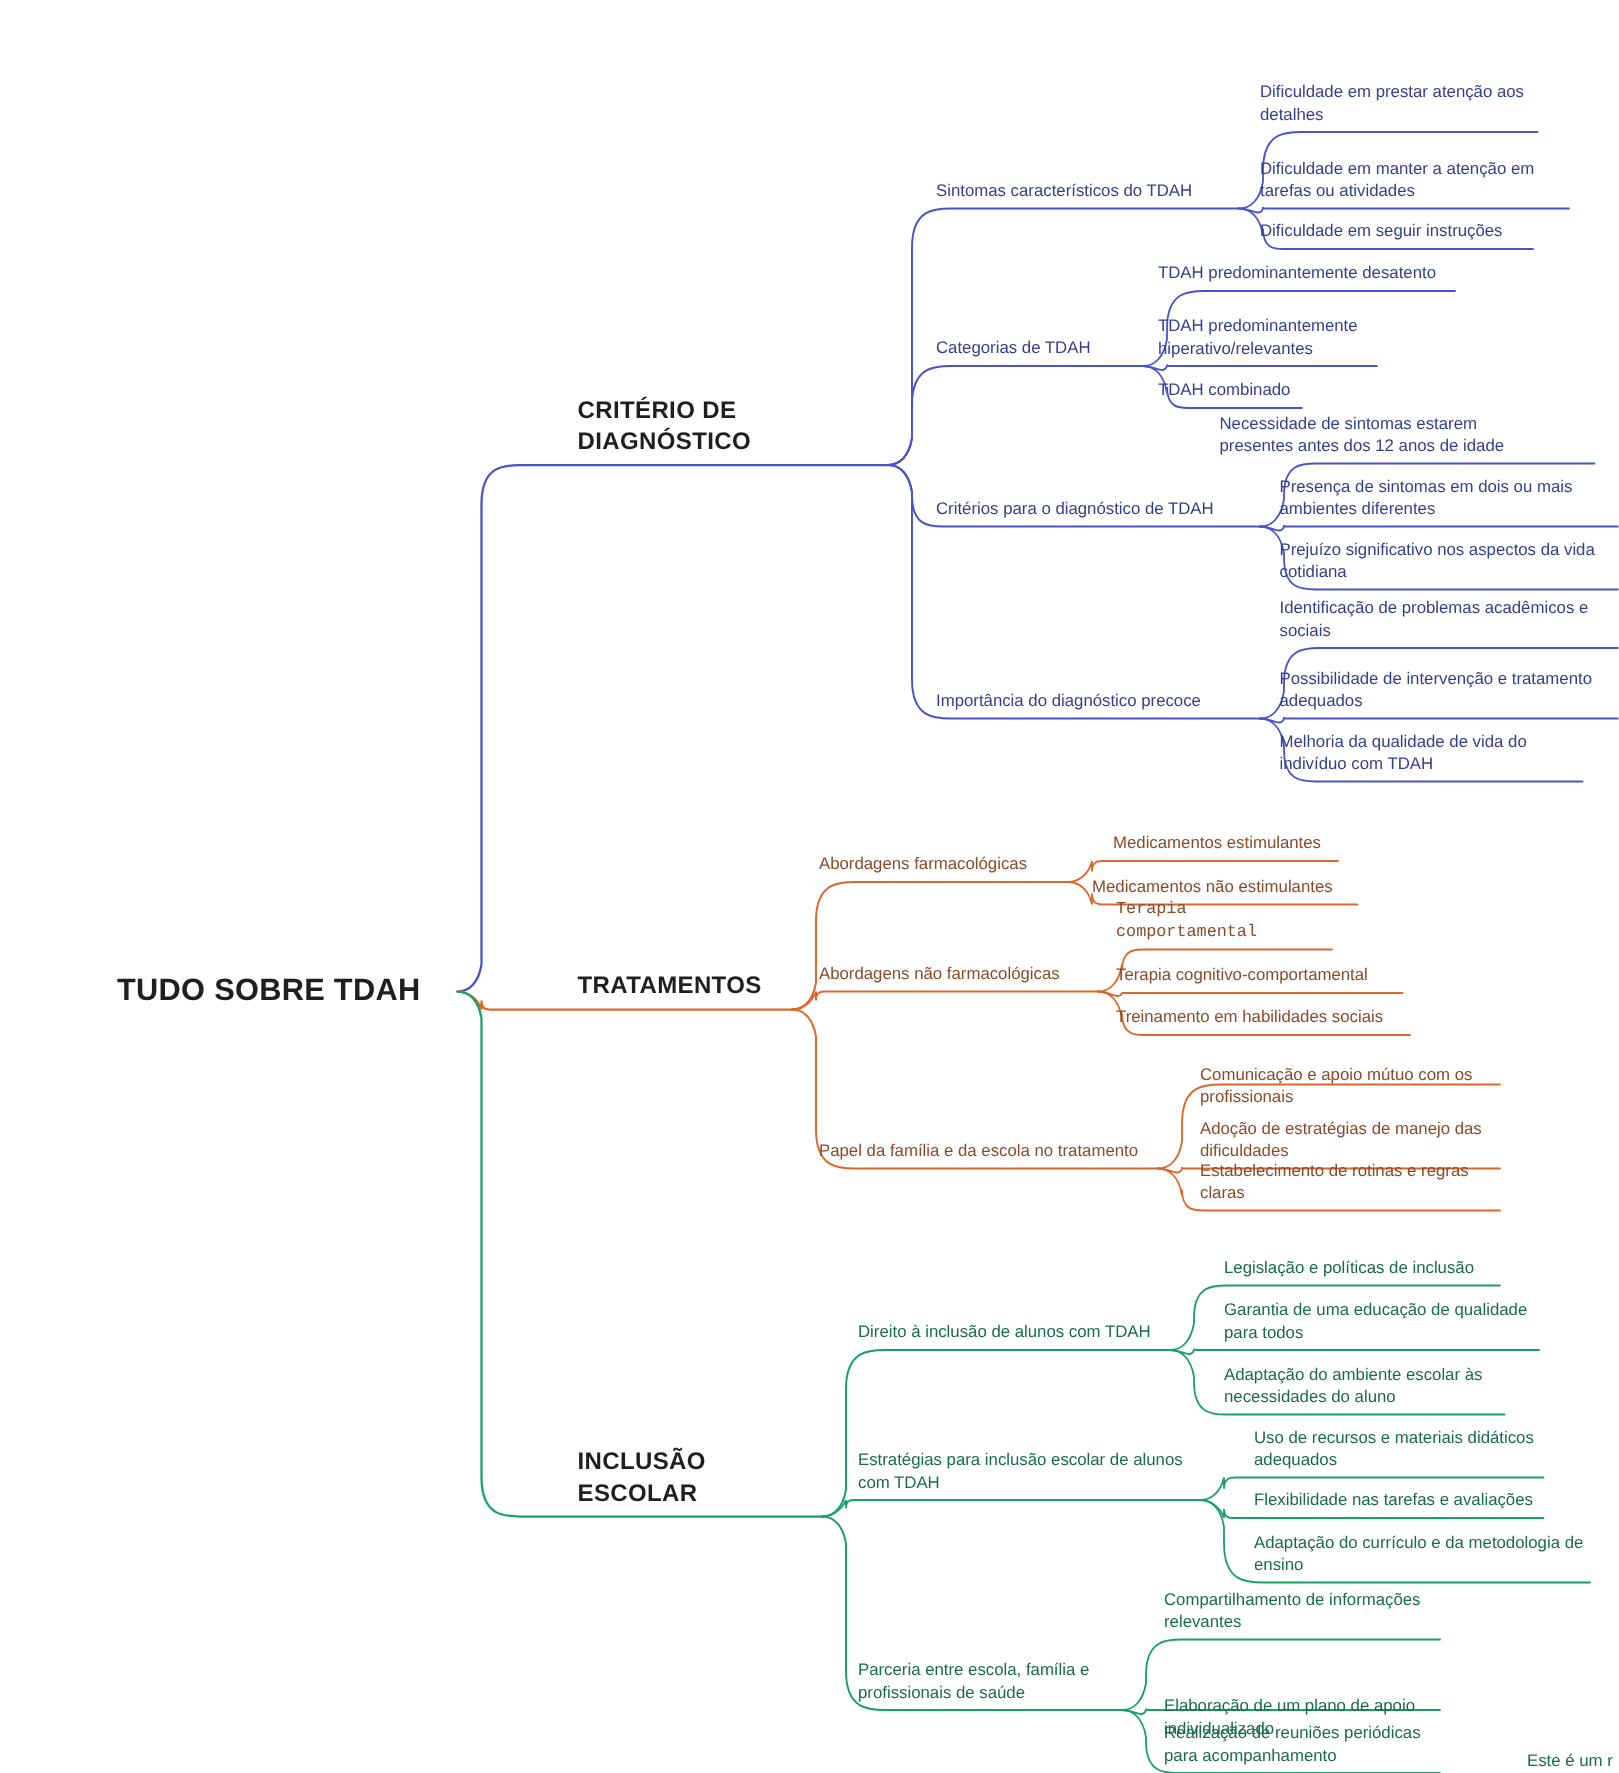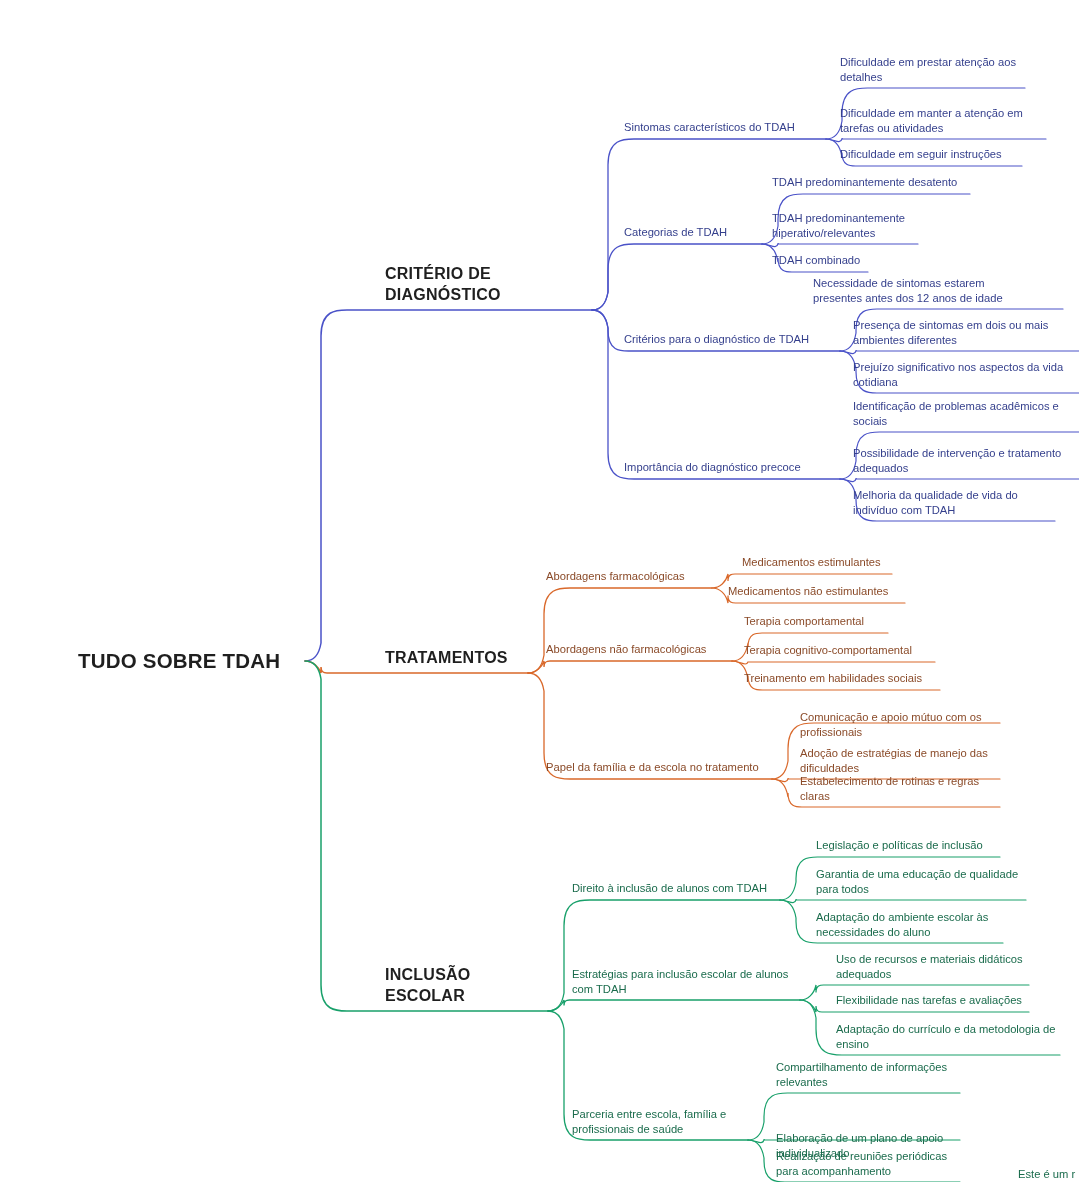--- a/index.html
+++ b/index.html
@@ -89,21 +89,21 @@
       <div class="lbl l3-label" style="left: 853px; top: 389px; color: rgb(52, 63, 140); width: 226px;">Prejuízo significativo nos aspectos da vida cotidiana</div>
       <div class="lbl l2-label" style="left: 624px; top: 475px; color: rgb(52, 63, 140); width: 216px;">Importância do diagnóstico precoce</div>
       <div class="lbl l3-label" style="left: 853px; top: 428px; color: rgb(52, 63, 140); width: 226px;">Identificação de problemas acadêmicos e sociais</div>
       <div class="lbl l3-label" style="left: 853px; top: 475px; color: rgb(52, 63, 140); width: 226px;">Possibilidade de intervenção e tratamento adequados</div>
       <div class="lbl l3-label" style="left: 853px; top: 517px; color: rgb(52, 63, 140); width: 202px;">Melhoria da qualidade de vida do indivíduo com TDAH</div>
       <div class="lbl l1-label" style="left: 385px; top: 669px; color: rgb(31, 31, 31); width: 143px;">TRATAMENTOS</div>
       <div class="lbl l2-label" style="left: 546px; top: 584px; color: rgb(138, 74, 40); width: 166px;">Abordagens farmacológicas</div>
       <div class="lbl l3-label" style="left: 728px; top: 570px; color: rgb(138, 74, 40); width: 164px; padding-left: 14px;">Medicamentos estimulantes</div>
       <div class="lbl l3-label" style="left: 728px; top: 599px; color: rgb(138, 74, 40); width: 177px;">Medicamentos não estimulantes</div>
       <div class="lbl l2-label" style="left: 546px; top: 657px; color: rgb(138, 74, 40); width: 186px;">Abordagens não farmacológicas</div>
-      <div class="lbl l3-label" style="left: 744px; top: 629px; color: rgb(138, 74, 40); width: 144px;">Terapia comportamental</div>
+      <div class="lbl l3-label" style="left: 744px; top: 629px; color: rgb(138, 74, 40); width: 144px; font-family: Liberation Mono, monospace;">Terapia comportamental</div>
       <div class="lbl l3-label" style="left: 744px; top: 658px; color: rgb(138, 74, 40); width: 191px;">Terapia cognitivo-comportamental</div>
       <div class="lbl l3-label" style="left: 744px; top: 686px; color: rgb(138, 74, 40); width: 196px;">Treinamento em habilidades sociais</div>
       <div class="lbl l2-label" style="left: 546px; top: 775px; color: rgb(138, 74, 40); width: 226px;">Papel da família e da escola no tratamento</div>
       <div class="lbl l3-label" style="left: 800px; top: 719px; color: rgb(138, 74, 40); width: 200px; margin-top: 20px;">Comunicação e apoio mútuo com os profissionais</div>
       <div class="lbl l3-label" style="left: 800px; top: 775px; color: rgb(138, 74, 40); width: 200px;">Adoção de estratégias de manejo das dificuldades</div>
       <div class="lbl l3-label" style="left: 800px; top: 803px; color: rgb(138, 74, 40); width: 200px;">Estabelecimento de rotinas e regras claras</div>
       <div class="lbl l1-label" style="left: 385px; top: 1007px; color: rgb(31, 31, 31); width: 163px;">INCLUSÃO ESCOLAR</div>
       <div class="lbl l2-label" style="left: 572px; top: 896px; color: rgb(26, 107, 76); width: 208px;">Direito à inclusão de alunos com TDAH</div>
       <div class="lbl l3-label" style="left: 816px; top: 853px; color: rgb(26, 107, 76); width: 184px;">Legislação e políticas de inclusão</div>
       <div class="lbl l3-label" style="left: 816px; top: 896px; color: rgb(26, 107, 76); width: 210px;">Garantia de uma educação de qualidade para todos</div>

